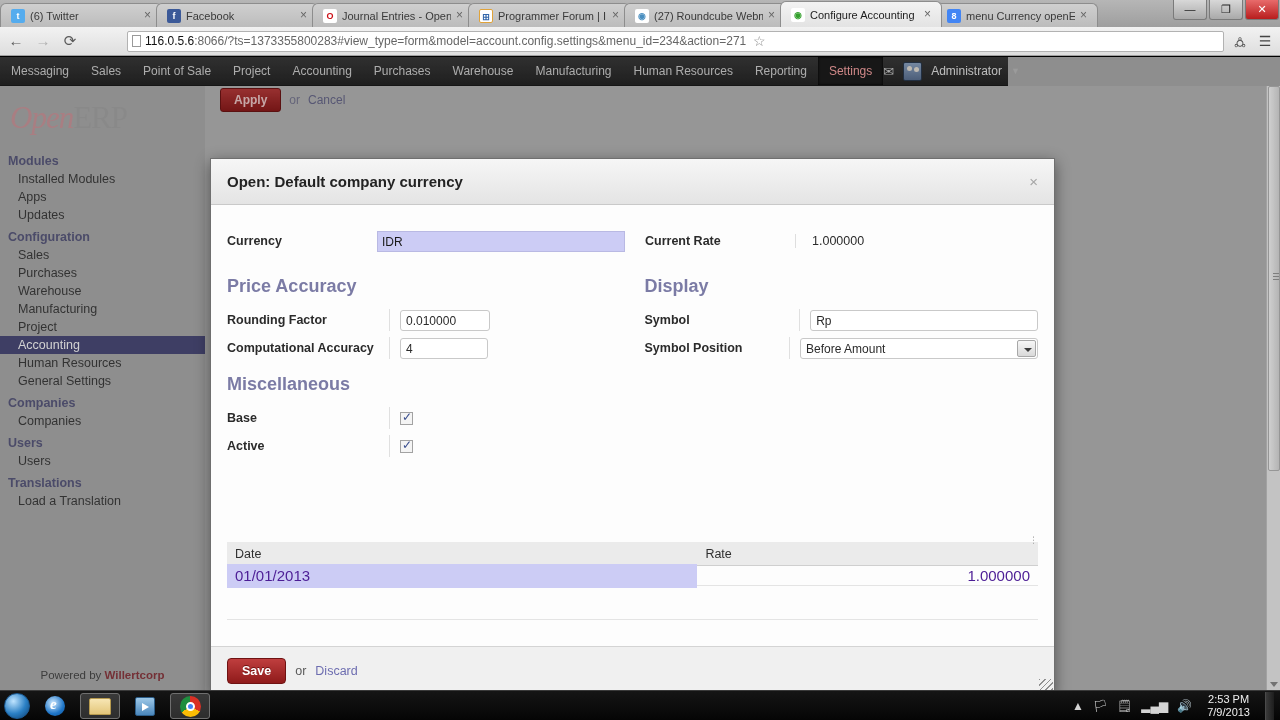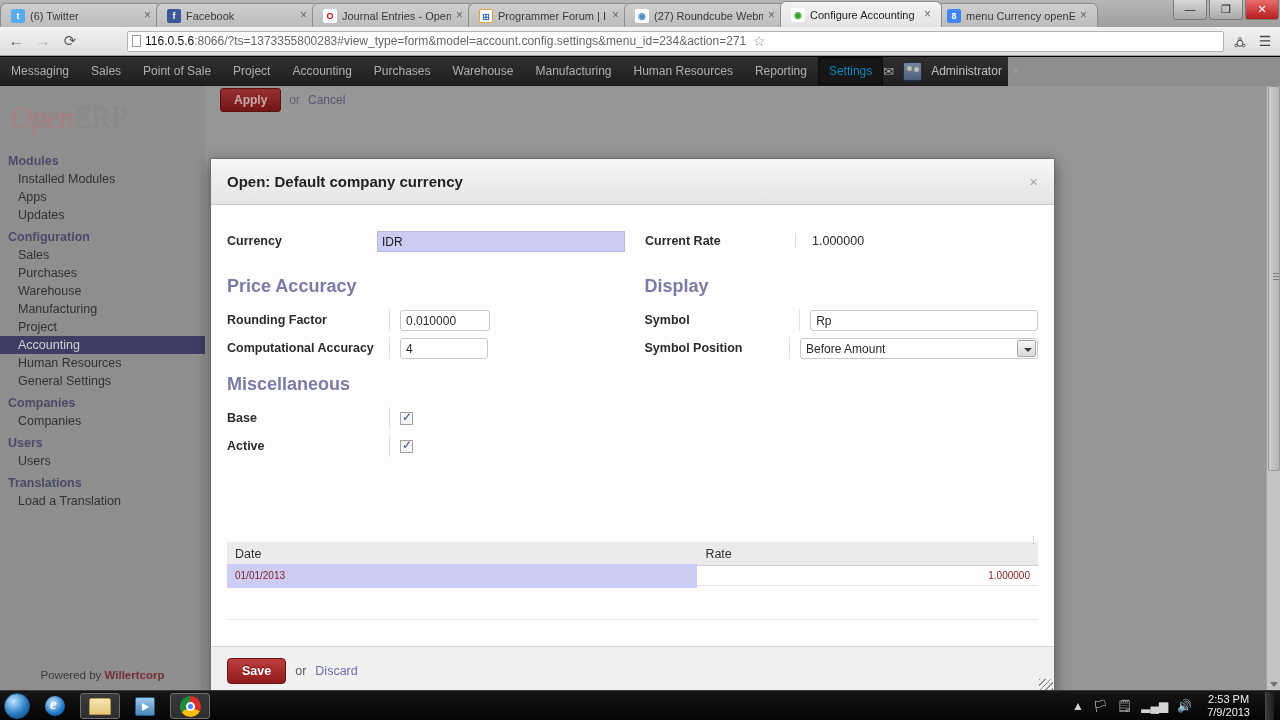--- a/index.html
+++ b/index.html
@@ -75,21 +75,21 @@
     position: absolute; left: 0; top: 0; width: 1008px; height: 29px;
     background: linear-gradient(to bottom, #3b3b3b, #262626);
     border-bottom: 1px solid #1b1b1b;
     display: flex; align-items: stretch;
   }
   .oe-menu { display: flex; align-items: stretch; }
   .oe-menu .mi {
     display: flex; align-items: center; padding: 0 11px; font-size: 12px;
     color: #d3d3d3; white-space: nowrap;
   }
-  .oe-menu .mi.active { background: #1d1d1d; color: #0ea5e9; box-shadow: inset 0 0 3px #000; }
+  .oe-menu .mi.active { background: #1d1d1d; color: #fca5a5; box-shadow: inset 0 0 3px #000; }
   .oe-right { margin-left: auto; display: flex; align-items: center; gap: 9px; padding-right: 14px; }
   .mailico { font-size: 13px; color: #cfcfcf; }
   .avatar { width: 19px; height: 19px; background: linear-gradient(to bottom,#8fa6c4,#5d7394);
             border: 1px solid #2a3a50; border-radius: 2px; position: relative; overflow: hidden; }
   .avatar:before { content:""; position:absolute; left:3px; top:3px; width:5px; height:5px; border-radius:50%; background:#e8e2d8; }
   .avatar:after { content:""; position:absolute; left:10px; top:4px; width:5px; height:5px; border-radius:50%; background:#e8e2d8; }
   .userlabel { font-size: 12px; color: #e6e6e6; }
   .caret-d { font-size: 9px; color: #bdbdbd; }
 
   .sidebar { position: absolute; left: 0; top: 29px; width: 205px; height: 604px; background: #aeaeae; }
@@ -176,21 +176,21 @@
 
   .misc { margin-top: 12px; }
   .misc .frow .lbl { width: 162px; }
 
   .grid { position: absolute; left: 16px; right: 16px; top: 337px; }
   .grid-nub { position: absolute; right: 0; top: -7px; font-size: 9px; color: #9a9a9a; }
   .grid-head { display: flex; height: 24px; background: #ebebeb; border-bottom: 1px solid #cfcfcf;
                align-items: center; font-size: 12.5px; color: #2f2f2f; }
   .grid-head .c1 { width: 58%; padding-left: 8px; }
   .grid-head .c2 { flex: 1; padding-left: 8px; }
-  .grid-row { display: flex; height: 20px; align-items: center; font-size: 10px; color: #7f1d1d;
+  .grid-row { display: flex; height: 20px; align-items: center; font-size: 15px; color: #4c1d95;
               border-bottom: 1px solid #e4e4e4; }
   .grid-row .c1 { width: 58%; padding-left: 8px; background: #ccccf5; height: 24px; line-height: 24px; }
   .grid-row .c2 { flex: 1; padding-right: 8px; text-align: right; height: 24px; line-height: 24px; }
   .grid-under { border-bottom: 1px solid #e4e4e4; height: 34px; }
 
   .dlg-foot { position: absolute; left: 0; bottom: 0; width: 100%; height: 48px;
               background: #f0f0f0; border-top: 1px solid #d4d4d4; display: flex; align-items: center; padding: 0 16px; gap: 9px; }
   .btn-save {
     background: linear-gradient(to bottom,#bf3e3e,#8f1a1a); color: #fff;
     font-size: 12.5px; font-weight: bold; padding: 5px 14px;

